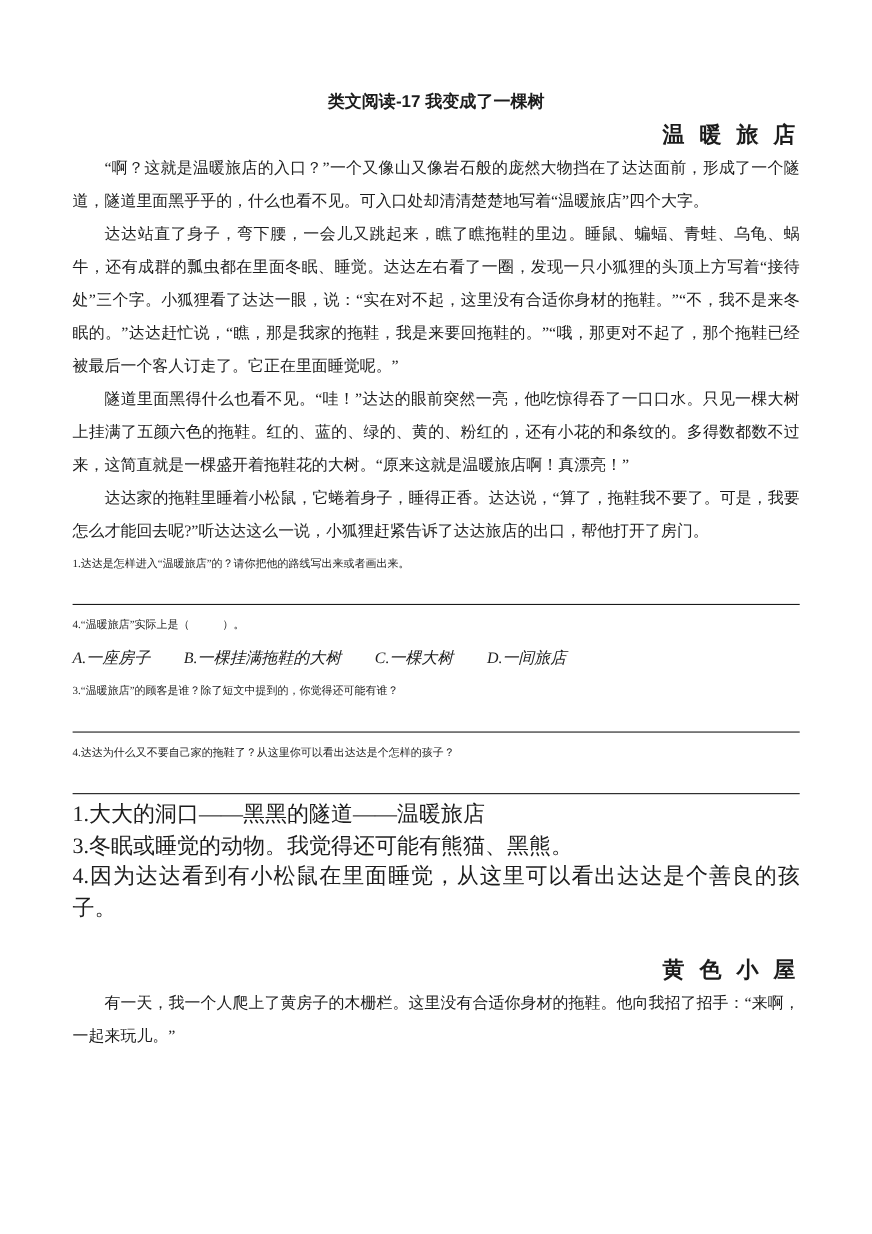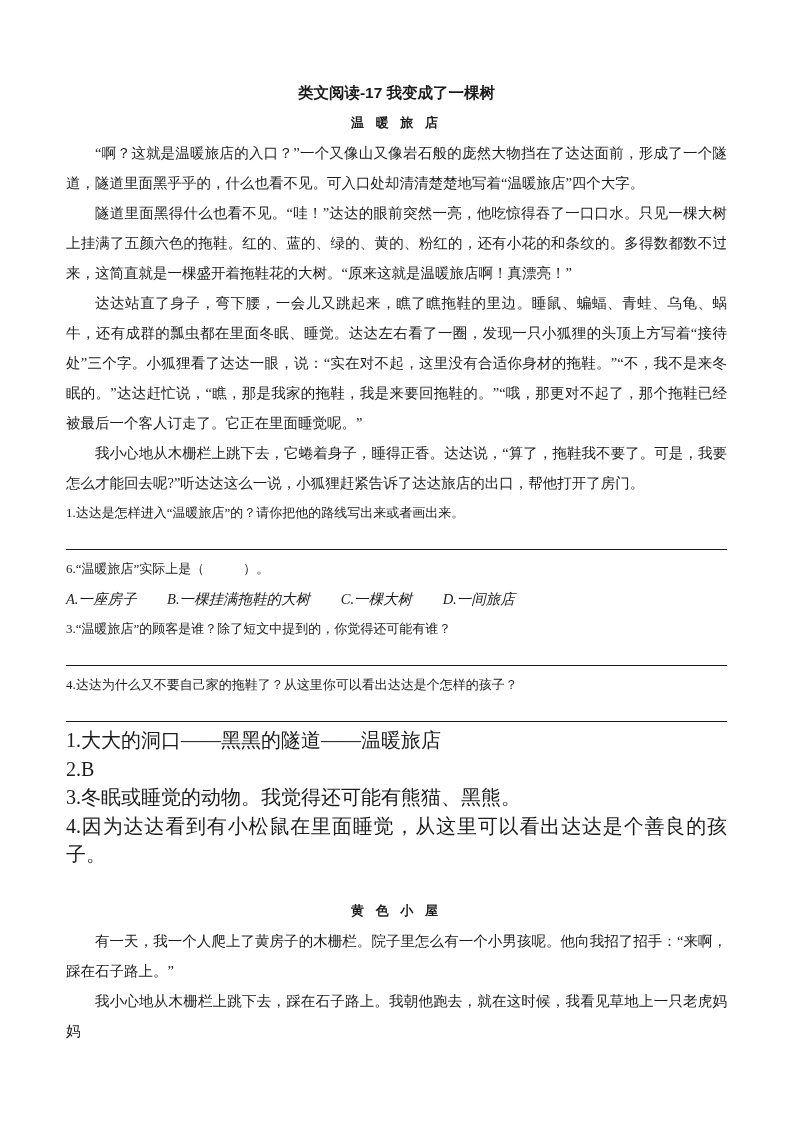--- a/index.html
+++ b/index.html
@@ -19,36 +19,36 @@
     margin: 0;
     font-family: "Liberation Sans", "DejaVu Sans", sans-serif;
     font-size: 15.5px;
     font-weight: 700;
     line-height: 24px;
     text-align: center;
   }
   .passage-heading {
     margin: 3px 0 0 0;
     font-family: "Liberation Sans", "DejaVu Sans", sans-serif;
-    font-size: 13px;
+    font-size: 20px;
     font-weight: 700;
     line-height: 30px;
-    text-align: center;
+    text-align: right;
     letter-spacing: 4px;
   }
   .para {
     margin: 0;
     font-size: 14.5px;
     line-height: 30px;
     text-align: justify;
     text-indent: 2em;
   }
   .question {
     margin: 0;
-    font-size: 13px;
+    font-size: 10px;
     line-height: 30px;
     text-align: justify;
   }
   .options {
     margin: 0;
     font-size: 14.5px;
     line-height: 30px;
   }
   .options span { margin-right: 27px; font-style: italic; }
   .options span:last-child { margin-right: 0; }
@@ -70,53 +70,51 @@
 <body>
 
 <div class="page">
 
   <h1 class="doc-title">类文阅读-17 我变成了一棵树</h1>
 
   <section class="passage1">
     <h2 class="passage-heading">温 暖 旅 店</h2>
 
     <p class="para">“啊？这就是温暖旅店的入口？”一个又像山又像岩石般的庞然大物挡在了达达面前，形成了一个隧道，隧道里面黑乎乎的，什么也看不见。可入口处却清清楚楚地写着“温暖旅店”四个大字。</p>
+    <p class="para">达达站直了身子，弯下腰，一会儿又跳起来，瞧了瞧拖鞋的里边。睡鼠、蝙蝠、青蛙、乌龟、蜗牛，还有成群的瓢虫都在里面冬眠、睡觉。达达左右看了一圈，发现一只小狐狸的头顶上方写着“接待处”三个字。小狐狸看了达达一眼，说：“实在对不起，这里没有合适你身材的拖鞋。”“不，我不是来冬眠的。”达达赶忙说，“瞧，那是我家的拖鞋，我是来要回拖鞋的。”“哦，那更对不起了，那个拖鞋已经被最后一个客人订走了。它正在里面睡觉呢。”</p>
     <p class="para">隧道里面黑得什么也看不见。“哇！”达达的眼前突然一亮，他吃惊得吞了一口口水。只见一棵大树上挂满了五颜六色的拖鞋。红的、蓝的、绿的、黄的、粉红的，还有小花的和条纹的。多得数都数不过来，这简直就是一棵盛开着拖鞋花的大树。“原来这就是温暖旅店啊！真漂亮！”</p>
-    <p class="para">达达站直了身子，弯下腰，一会儿又跳起来，瞧了瞧拖鞋的里边。睡鼠、蝙蝠、青蛙、乌龟、蜗牛，还有成群的瓢虫都在里面冬眠、睡觉。达达左右看了一圈，发现一只小狐狸的头顶上方写着“接待处”三个字。小狐狸看了达达一眼，说：“实在对不起，这里没有合适你身材的拖鞋。”“不，我不是来冬眠的。”达达赶忙说，“瞧，那是我家的拖鞋，我是来要回拖鞋的。”“哦，那更对不起了，那个拖鞋已经被最后一个客人订走了。它正在里面睡觉呢。”</p>
-    <p class="para">我小心地从木栅栏上跳下去，它蜷着身子，睡得正香。达达说，“算了，拖鞋我不要了。可是，我要怎么才能回去呢?”听达达这么一说，小狐狸赶紧告诉了达达旅店的出口，帮他打开了房门。</p>
+    <p class="para">达达家的拖鞋里睡着小松鼠，它蜷着身子，睡得正香。达达说，“算了，拖鞋我不要了。可是，我要怎么才能回去呢?”听达达这么一说，小狐狸赶紧告诉了达达旅店的出口，帮他打开了房门。</p>
 
     <p class="question">1.达达是怎样进入“温暖旅店”的？请你把他的路线写出来或者画出来。</p>
 
     <hr class="rule">
 
-    <p class="question">6.“温暖旅店”实际上是（　　　）。</p>
+    <p class="question">4.“温暖旅店”实际上是（　　　）。</p>
 
     <p class="options">
       <span>A.一座房子</span>
       <span>B.一棵挂满拖鞋的大树</span>
       <span>C.一棵大树</span>
       <span>D.一间旅店</span>
     </p>
 
     <p class="question">3.“温暖旅店”的顾客是谁？除了短文中提到的，你觉得还可能有谁？</p>
 
     <hr class="rule">
 
     <p class="question">4.达达为什么又不要自己家的拖鞋了？从这里你可以看出达达是个怎样的孩子？</p>
 
     <hr class="rule">
 
     <div class="answers">
       <p>1.大大的洞口——黑黑的隧道——温暖旅店</p>
-      <p>2.B</p>
       <p>3.冬眠或睡觉的动物。我觉得还可能有熊猫、黑熊。</p>
       <p>4.因为达达看到有小松鼠在里面睡觉，从这里可以看出达达是个善良的孩子。</p>
     </div>
   </section>
 
   <section class="passage2">
     <h2 class="passage-heading">黄 色 小 屋</h2>
 
-    <p class="para">有一天，我一个人爬上了黄房子的木栅栏。院子里怎么有一个小男孩呢。他向我招了招手：“来啊，踩在石子路上。”</p>
-    <p class="para">我小心地从木栅栏上跳下去，踩在石子路上。我朝他跑去，就在这时候，我看见草地上一只老虎妈妈</p>
+    <p class="para">有一天，我一个人爬上了黄房子的木栅栏。这里没有合适你身材的拖鞋。他向我招了招手：“来啊，一起来玩儿。”</p>
   </section>
 
 </div>
 
 </body></html>

